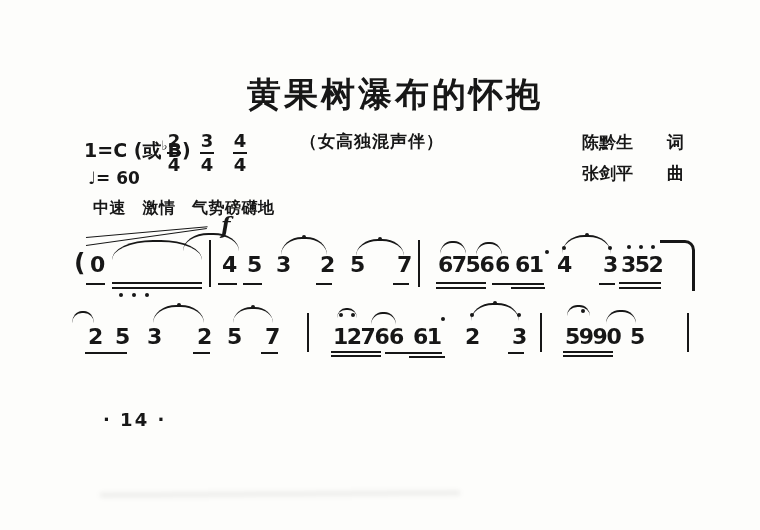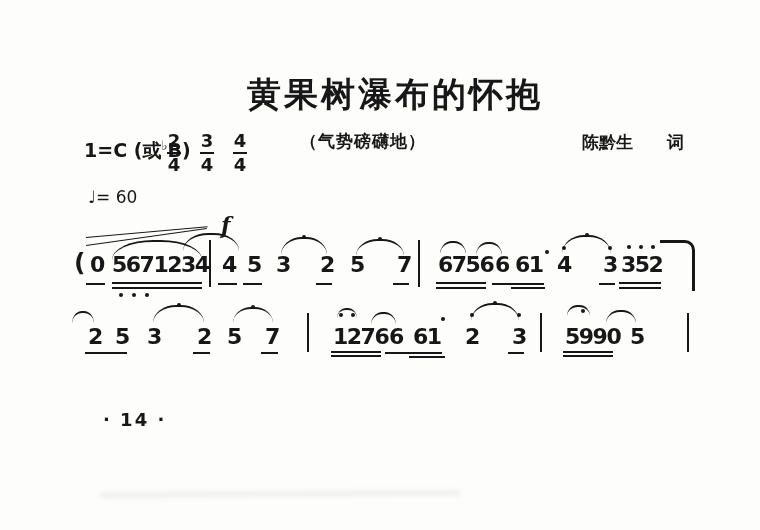--- a/index.html
+++ b/index.html
@@ -18,21 +18,21 @@
     font-size:17px;font-weight:bold;white-space:nowrap;letter-spacing:1px;
   }
   .keysig{
     position:absolute;left:84px;top:138px;
     font-size:19px;font-weight:bold;white-space:nowrap;
   }
   .keysig sup{font-size:13px;}
   .timesigs{position:absolute;left:164px;top:131px;display:flex;gap:13px;}
   .frac{width:20px;text-align:center;font-weight:bold;font-size:18px;line-height:20px;}
   .frac .bar{height:0;border-top:2px solid #171717;width:14px;margin:1px auto;}
-  .bpm{position:absolute;left:88px;top:168px;font-size:17px;font-weight:normal;white-space:nowrap;margin-top:19px;}
+  .bpm{position:absolute;left:88px;top:168px;font-size:17px;font-weight:bold;white-space:nowrap;}
   .credit{position:absolute;left:582px;font-size:17px;font-weight:bold;white-space:nowrap;}
   .credit.lyr{top:131px;}
   .credit.cmp{top:162px;}
   .expression{position:absolute;left:93px;top:198px;font-size:16px;font-weight:bold;white-space:nowrap;letter-spacing:0.5px;}
   
   .musicline{position:absolute;left:0;top:0;width:100%;height:100%;pointer-events:none;}
   .note{position:absolute;font-weight:bold;font-size:22px;line-height:26px;white-space:nowrap;}
   .grp{letter-spacing:-1.5px;}
   .paren{font-size:25px;}
   .beam{position:absolute;height:2.4px;background:#171717;}
@@ -67,30 +67,31 @@
       <div class="bar"></div>
       <div>4</div>
     </div>
     <div class="frac">
       <div>4</div>
       <div class="bar"></div>
       <div>4</div>
     </div>
   </div>
 
-  <div class="subtitle">（气势磅礴地）</div>
+  <div class="subtitle">（女高独混声伴）</div>
 
   <div class="credit lyr">陈黔生　　词</div>
+  <div class="credit cmp">张剑平　　曲</div>
 
   <div class="bpm">♩= 60</div>
+  <div class="expression">中速　激情　气势磅礴地</div>
 
   <div class="musicline">
       <div class="note paren" style="left: 74px; top: 250px;">(</div>
       <div class="note" style="left: 90px; top: 252px;">0</div>
-      <div class="note grp" style="left: 112px; top: 252px;">5671234</div>
       <div class="note" style="left: 222px; top: 252px;">4</div>
       <div class="note" style="left: 247px; top: 252px;">5</div>
       <div class="note" style="left: 276px; top: 252px;">3</div>
       <div class="note" style="left: 320px; top: 252px;">2</div>
       <div class="note" style="left: 350px; top: 252px;">5</div>
       <div class="note" style="left: 397px; top: 252px;">7</div>
       <div class="note grp" style="left: 438px; top: 252px;">6756</div>
       <div class="note" style="left: 495px; top: 252px;">6</div>
       <div class="note grp" style="left: 515px; top: 252px;">61</div>
       <div class="note" style="left: 557px; top: 252px;">4</div>

